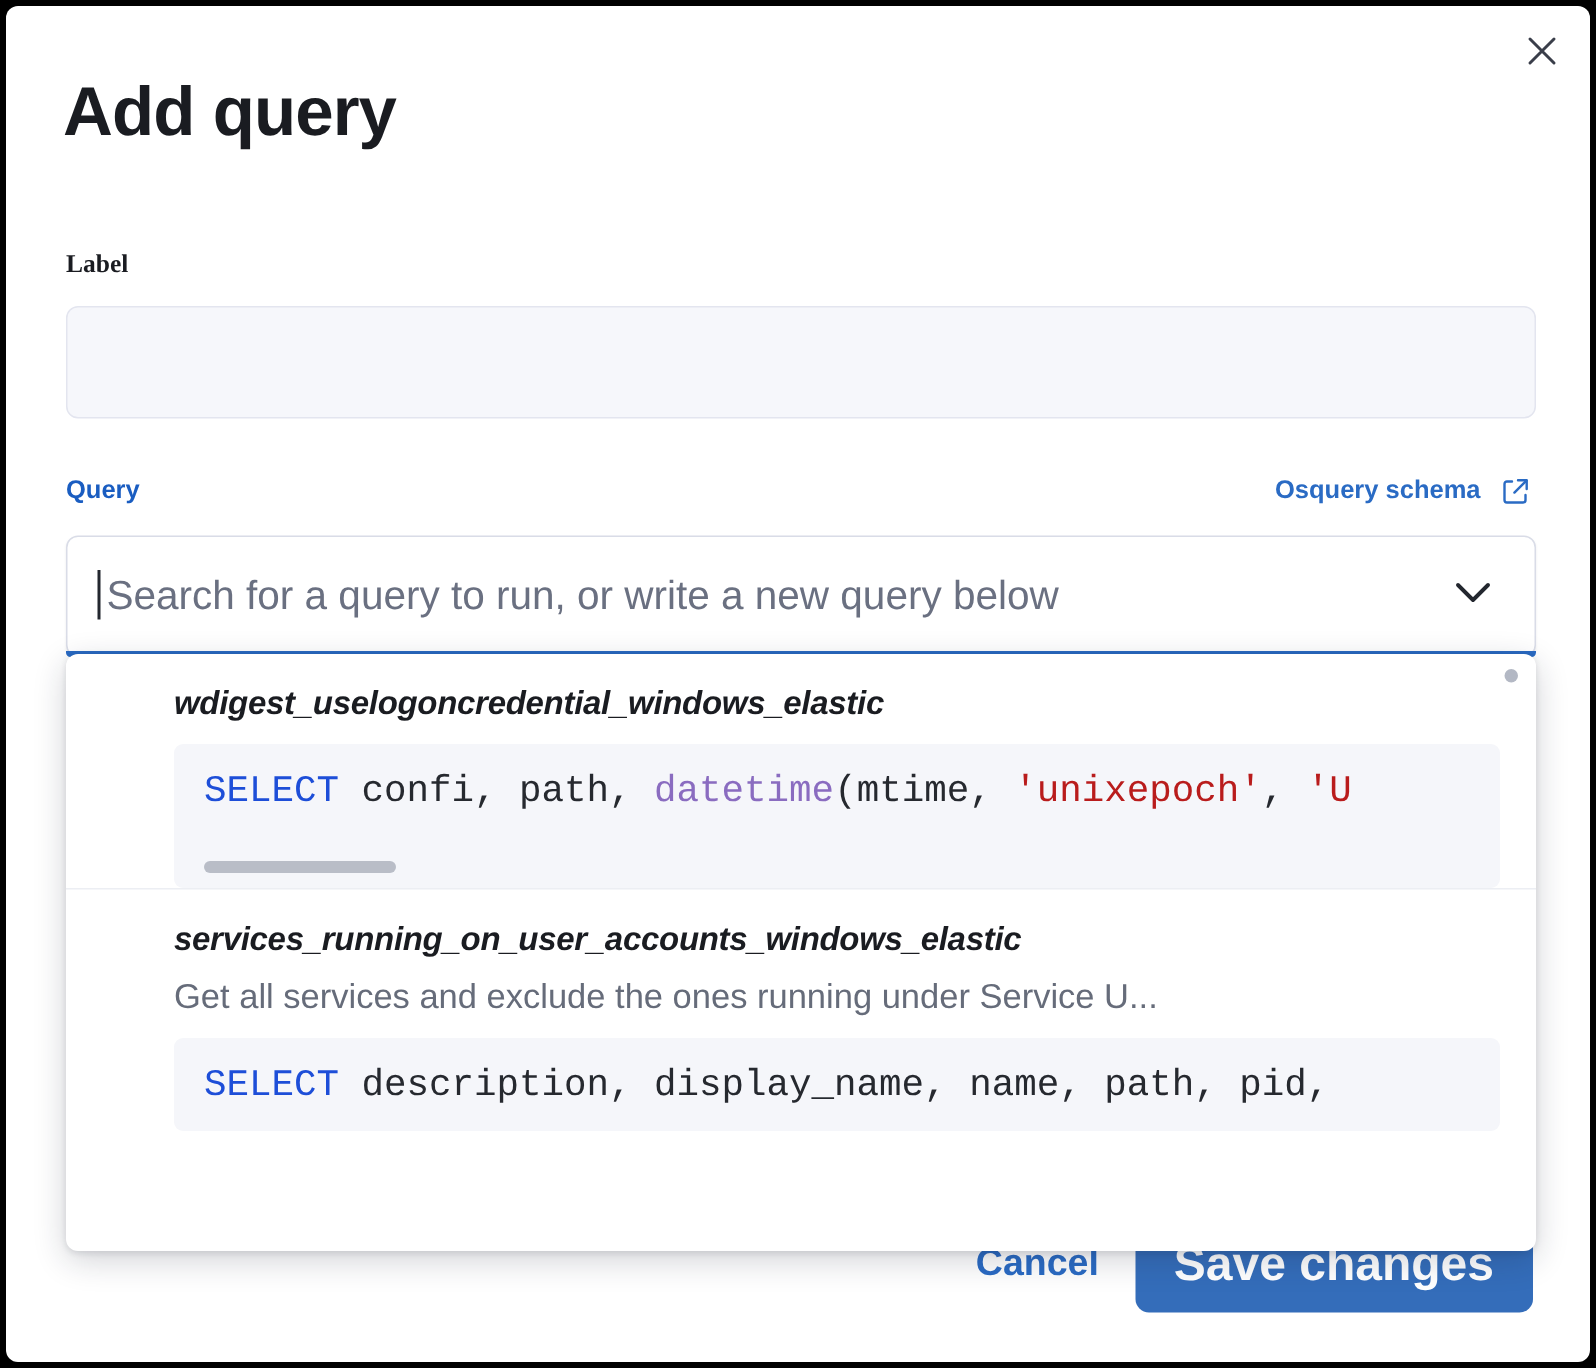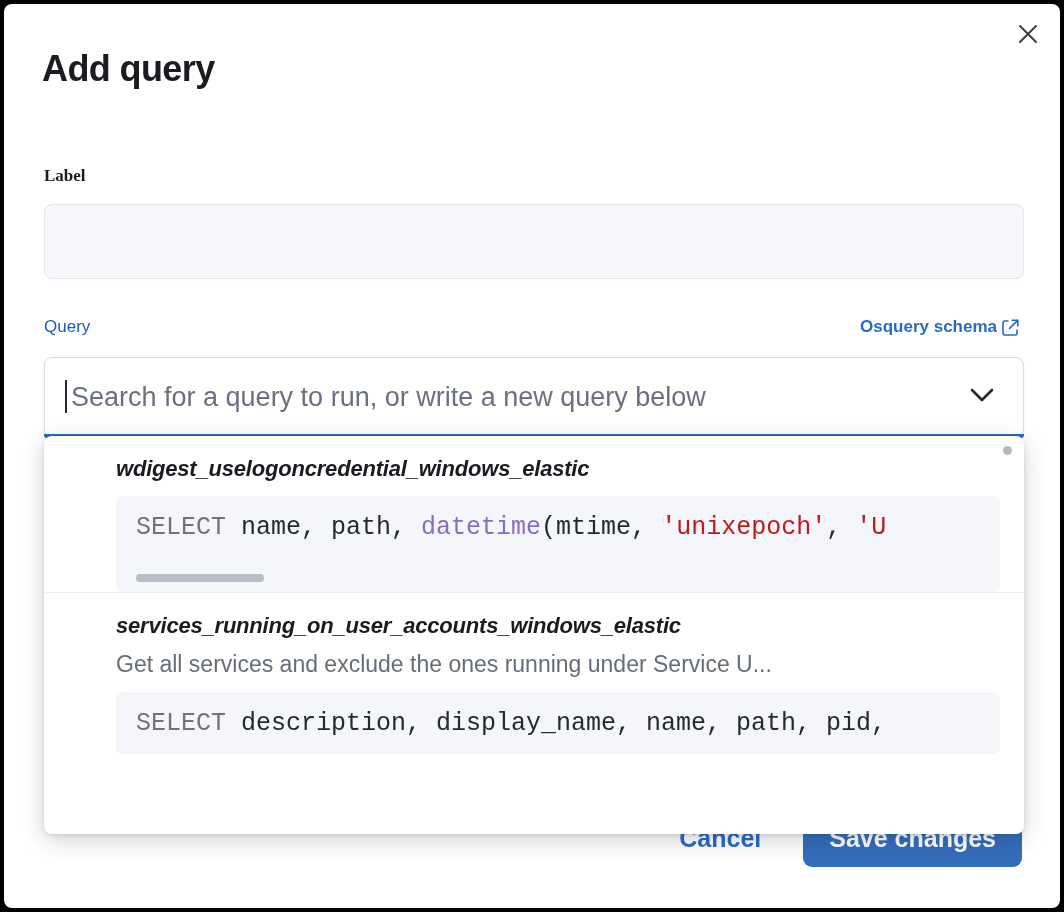--- a/index.html
+++ b/index.html
@@ -37,21 +37,21 @@
     cursor: pointer;
     border-radius: 6px;
   }
   .close-btn svg { display: block; }
 
   
   .modal-title {
     position: absolute;
     left: 38px;
     top: 44px;
-    font-size: 36px;
+    font-size: 46px;
     font-weight: 700;
     letter-spacing: -0.6px;
     color: #1a1c21;
     line-height: 1.15;
   }
 
   
   .field-label {
     position: absolute;
     left: 40px;
@@ -76,35 +76,35 @@
     padding: 0 16px;
     outline: none;
   }
 
   
   .query-label {
     position: absolute;
     left: 40px;
     top: 313px;
     font-size: 17px;
-    font-weight: 400;
+    font-weight: 700;
     color: #1a5dc1;
     cursor: pointer;
   }
   .schema-link {
     position: absolute;
     right: 40px;
     top: 313px;
     font-size: 17px;
     font-weight: 700;
     color: #2a6bc4;
     cursor: pointer;
     display: flex;
     align-items: center;
-    gap: 4px;
+    gap: 14px;
     white-space: nowrap;
   }
   .schema-link svg { display: block; }
 
   
   .combo {
     position: absolute;
     left: 40px;
     top: 353px;
     width: 980px;
@@ -148,35 +148,35 @@
   }
   .combo-chevron svg { display: block; }
 
   
   .footer {
     position: absolute;
     right: 38px;
     top: 806px;
     display: flex;
     align-items: center;
-    gap: 24px;
+    gap: 6px;
   }
   .btn-cancel {
     font-size: 25px;
     font-weight: 700;
     color: #2a6bc4;
     background: none;
     border: none;
     font-family: "Liberation Sans", sans-serif;
     padding: 12px 18px;
     cursor: pointer;
     white-space: nowrap;
   }
   .btn-save {
-    font-size: 25px;
+    font-size: 32px;
     font-weight: 700;
     color: #ffffff;
     background: #346dba;
     border: none;
     border-radius: 9px;
     font-family: "Liberation Sans", sans-serif;
     padding: 14px 26px;
     cursor: pointer;
     white-space: nowrap;
   }
@@ -236,21 +236,21 @@
     font-size: 25px;
     line-height: 1.25;
     color: #26292f;
     white-space: nowrap;
     overflow: hidden;
     position: relative;
     height: 96px;
   }
   .dd-code.short { height: 62px; padding-bottom: 0; }
   .code-line { white-space: pre; }
-  .tok-kw  { color: #737373; }
+  .tok-kw  { color: #1d4ed8; }
   .tok-fn  { color: #8a6cc0; }
   .tok-str { color: #b91c1c; }
   .tok-pl  { color: #26292f; }
 
   .hscroll {
     position: absolute;
     left: 20px;
     bottom: 10px;
     width: 128px;
     height: 8px;
@@ -301,21 +301,21 @@
     <button class="btn-cancel">Cancel</button>
     <button class="btn-save">Save changes</button>
   </div>
 
   <div class="dropdown">
     <div class="dd-scroll-dot"></div>
 
     <div class="dd-option">
       <div class="dd-title">wdigest_uselogoncredential_windows_elastic</div>
       <div class="dd-code">
-        <div class="code-line"><span class="tok-kw">SELECT</span><span class="tok-pl"> name, path, </span><span class="tok-fn">datetime</span><span class="tok-pl">(mtime, </span><span class="tok-str">'unixepoch'</span><span class="tok-pl">, </span><span class="tok-str">'U</span></div>
+        <div class="code-line"><span class="tok-kw">SELECT</span><span class="tok-pl"> confi, path, </span><span class="tok-fn">datetime</span><span class="tok-pl">(mtime, </span><span class="tok-str">'unixepoch'</span><span class="tok-pl">, </span><span class="tok-str">'U</span></div>
         <div class="hscroll"></div>
       </div>
     </div>
 
     <div class="dd-option">
       <div class="dd-title">services_running_on_user_accounts_windows_elastic</div>
       <div class="dd-desc">Get all services and exclude the ones running under Service U...</div>
       <div class="dd-code short">
         <div class="code-line"><span class="tok-kw">SELECT</span><span class="tok-pl"> description, display_name, name, path, pid,</span></div>
       </div>

